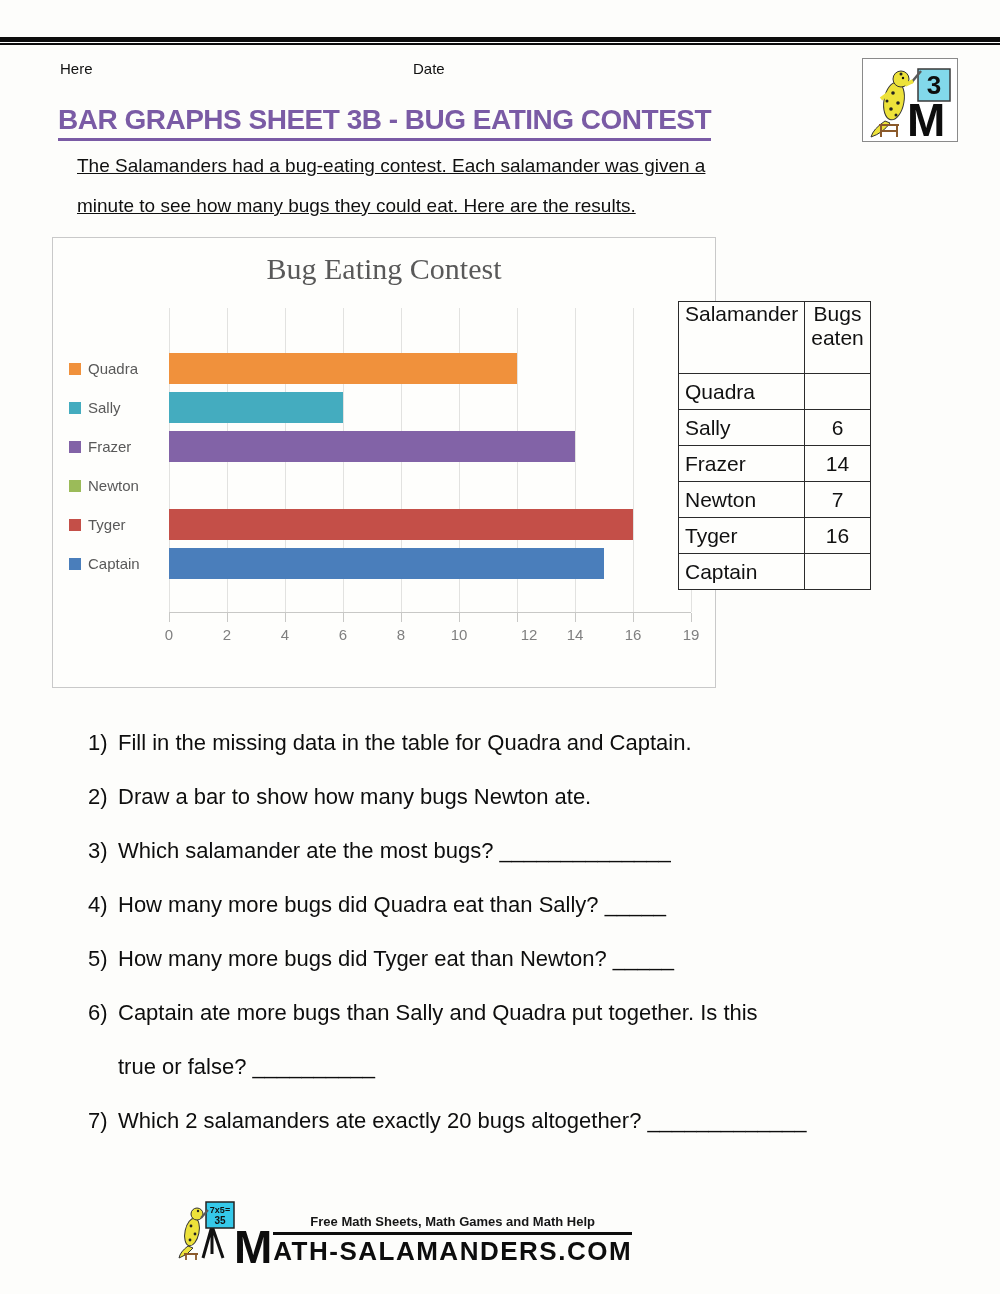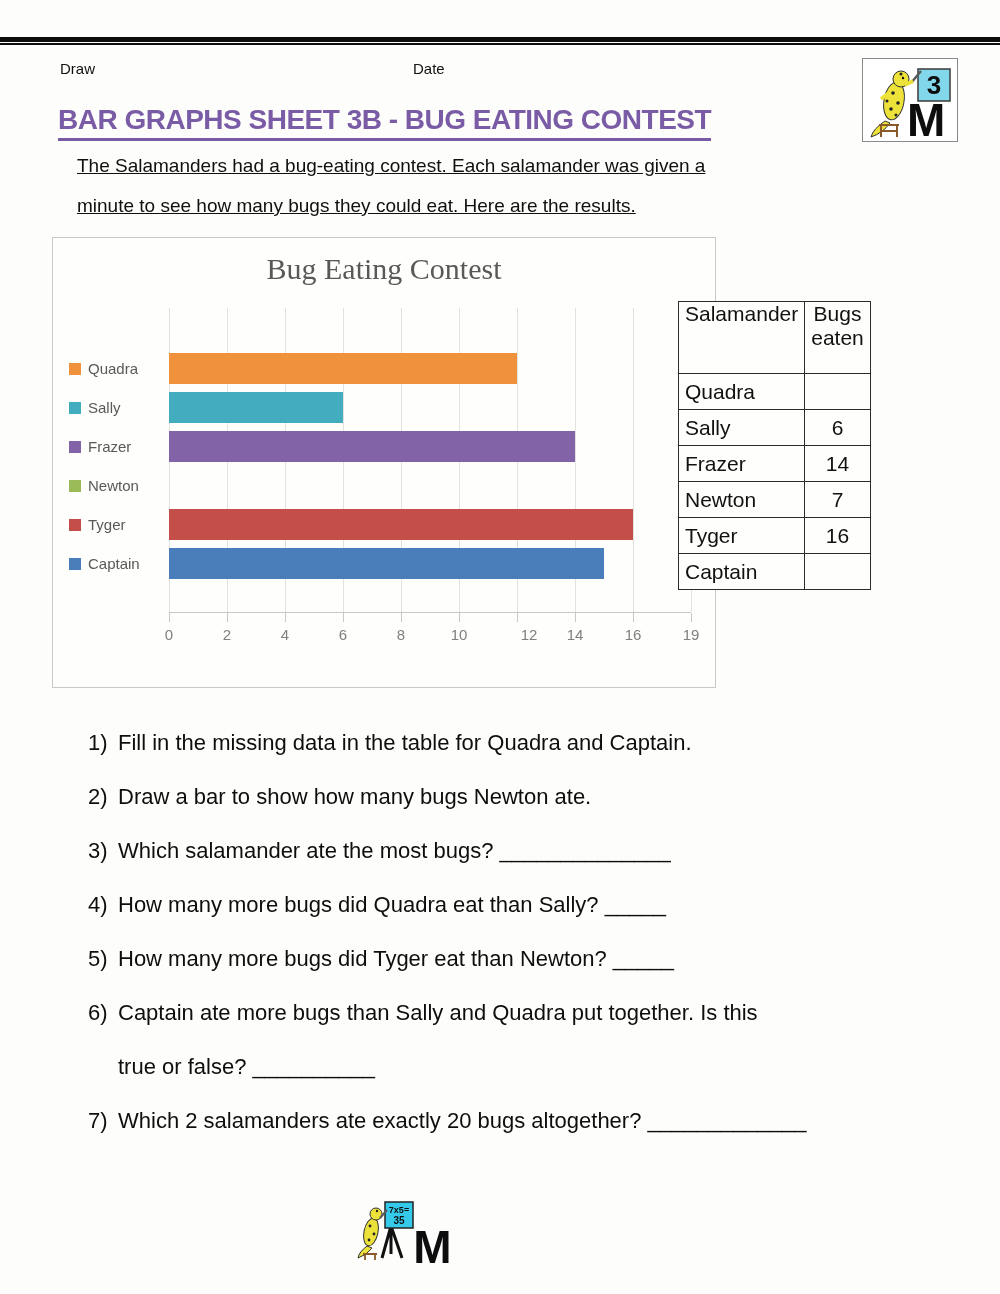--- a/index.html
+++ b/index.html
@@ -67,21 +67,21 @@
   .tagline{font-size:13px;font-weight:bold;text-align:center;color:#161616;padding:0 6px 3px 6px;}
   .tagline-rule{height:3px;background:#0d0d0d;}
   .wordmark-rest{font-size:26px;font-weight:bold;letter-spacing:1.5px;color:#0d0d0d;
     line-height:1.1;padding-top:2px;}
 </style>
 </head>
 <body>
 
 <div class="top-rule"></div>
 
-<div class="name-label">Draw</div>
+<div class="name-label">Here</div>
 <div class="date-label">Date</div>
 
 <div class="corner-logo">
   <svg width="94" height="82" viewBox="0 0 94 82">
     <text x="44" y="77" font-size="46" font-weight="bold" font-family="Liberation Sans,sans-serif" fill="#0d0d0d">M</text>
     <rect x="55" y="10" width="32" height="32" fill="#82D8EA" stroke="#3a3a3a" stroke-width="1.5"></rect>
     <text x="71" y="35" font-size="26" font-weight="bold" text-anchor="middle" font-family="Liberation Sans,sans-serif" fill="#0d0d0d">3</text>
     <line x1="48" y1="24" x2="58" y2="12" stroke="#5a5a5a" stroke-width="2.5"></line>
     <path d="M22,62 Q10,70 8,78 Q20,74 27,64 Z" fill="#EDE23A" stroke="#333" stroke-width="1"></path>
     <ellipse cx="31" cy="42" rx="10" ry="19" fill="#EDE23A" stroke="#333" stroke-width="1" transform="rotate(10 31 42)"></ellipse>
@@ -254,14 +254,19 @@
         <circle cx="21" cy="18" r="6" fill="#EDE23A" stroke="#333" stroke-width="1"></circle>
         <line x1="25" y1="22" x2="32" y2="14" stroke="#5a5a5a" stroke-width="2"></line>
         <circle cx="15" cy="30" r="1.4" fill="#222"></circle>
           <circle cx="19" cy="38" r="1.4" fill="#222"></circle>
         <circle cx="14" cy="44" r="1.4" fill="#222"></circle>
           <circle cx="22" cy="15" r="1.2" fill="#222"></circle>
         <path d="M8,58 h14 M10,58 v6 M20,58 v6" stroke="#8B5A2B" stroke-width="1.8" fill="none"></path>
       </svg>
     </div>
     <div class="footer-m">M</div>
+    <div class="footer-col">
+      <div class="tagline">Free Math Sheets, Math Games and Math Help</div>
+      <div class="tagline-rule"></div>
+      <div class="wordmark-rest">ATH-SALAMANDERS.COM</div>
+    </div>
   </div>
 </div>
 
 </body></html>

